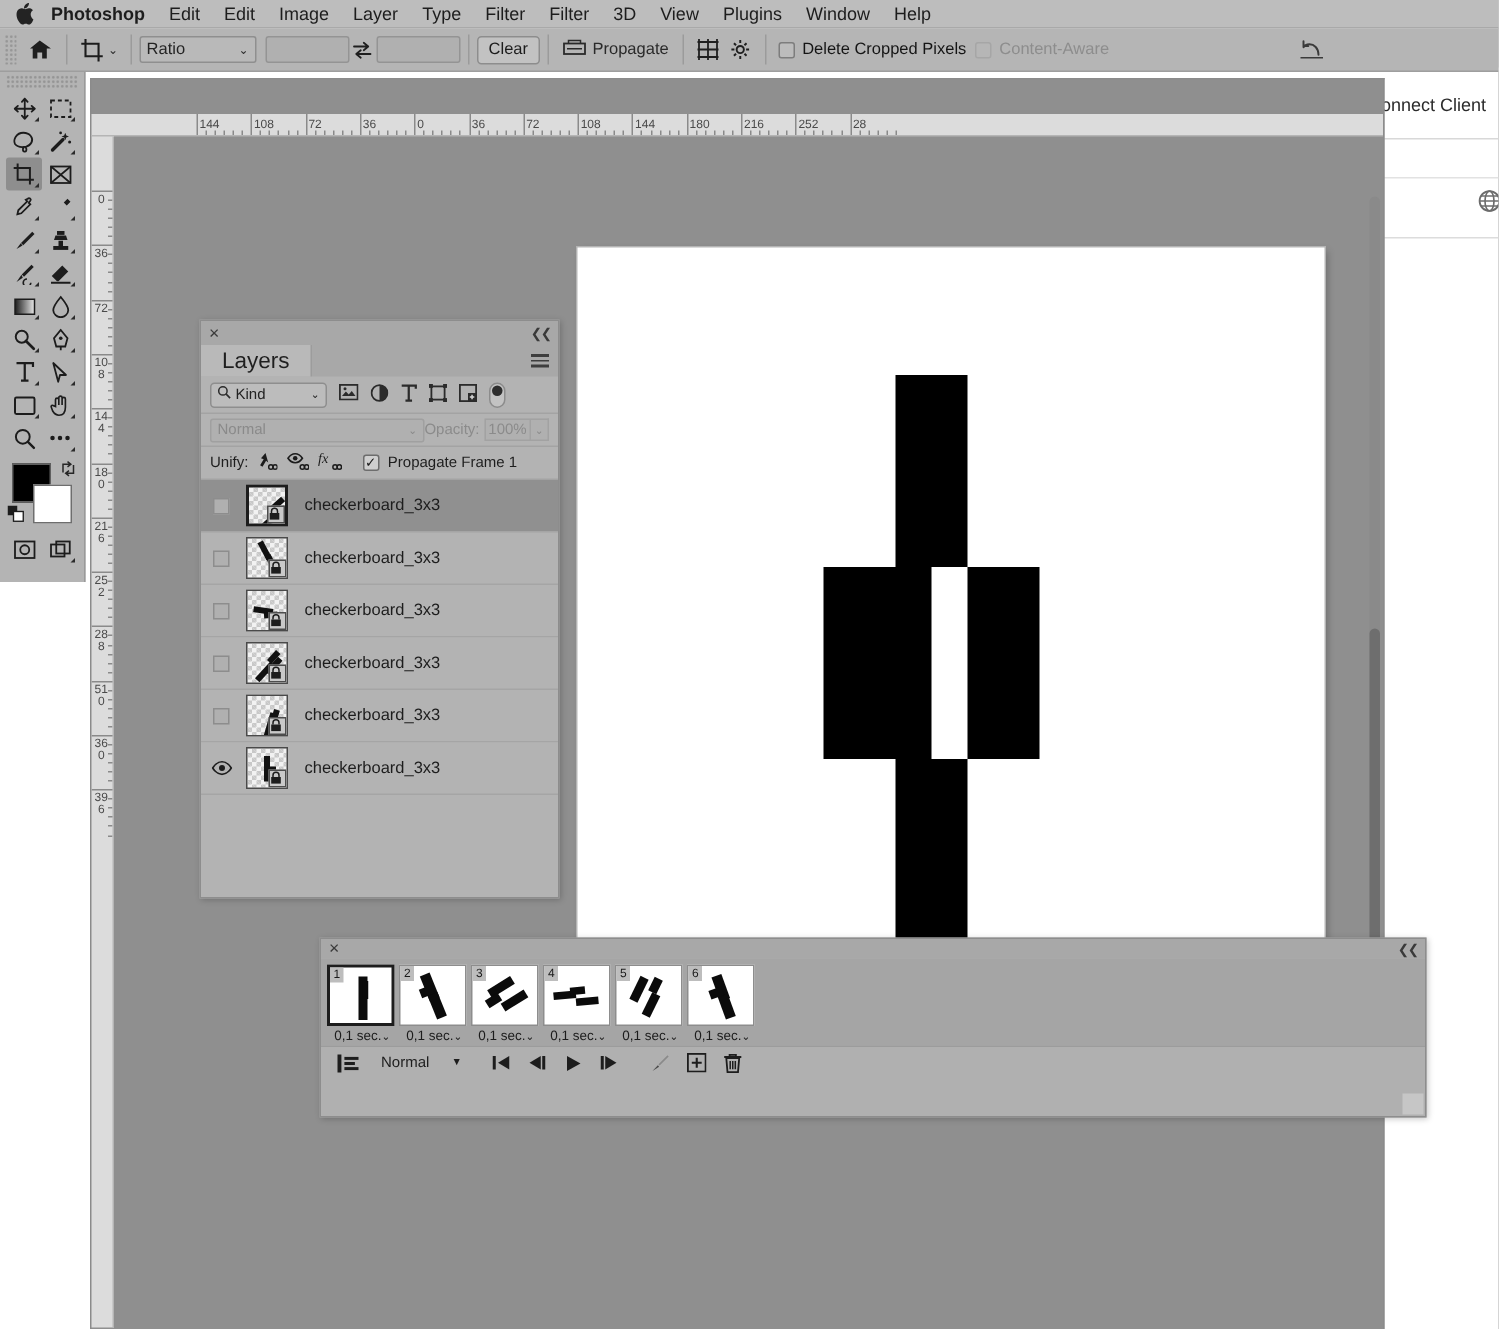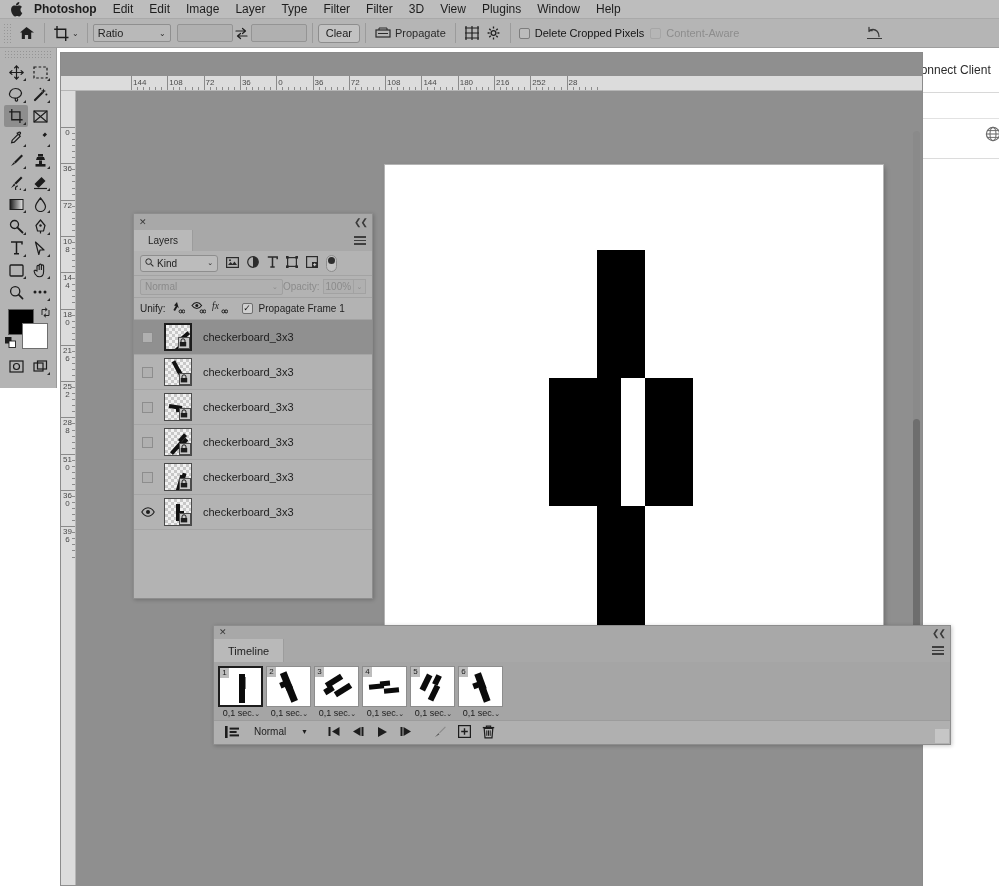--- a/index.html
+++ b/index.html
@@ -116,21 +116,21 @@
   .scroll-v .thumb { position:absolute; left:0; top:288px; width:7px; height:262px; background:#6e6e6e; border-radius:4px; }
 
   
   .layers { position:absolute; left:133px; top:213px; width:240px; height:386px;
             background:#b3b3b3; border:1px solid #8d8d8d; box-shadow:1px 1px 4px rgba(0,0,0,.22); }
   .lp-topbar { height:16px; background:#a8a8a8; display:flex; align-items:center; justify-content:space-between; padding:0 5px; }
   .x-close { font-size:9px; color:#3a3a3a; line-height:1; }
   .dbl-arrow { font-size:9px; color:#3a3a3a; letter-spacing:-1px; }
   .lp-tabrow { height:21px; background:#a8a8a8; display:flex; align-items:flex-end; position:relative; }
   .lp-tab { height:21px; padding:0 14px; background:#b9b9b9; display:flex; align-items:center;
-            font-size:10px; color:#1f1f1f; border-right:1px solid #9c9c9c; }
+            font-size:15px; color:#1f1f1f; border-right:1px solid #9c9c9c; }
   .lp-menu { position:absolute; right:6px; top:6px; width:12px; }
   .lp-menu span { display:block; height:1.5px; background:#3e3e3e; margin-bottom:2px; }
   .lp-row { display:flex; align-items:center; height:22px; padding:0 6px; border-bottom:1px solid #a3a3a3; }
   .lp-filter { height:25px; }
   .kind-sel { width:78px; height:17px; background:#bcbcbc; border:1px solid #8e8e8e; border-radius:3px;
               display:flex; align-items:center; gap:3px; padding:0 4px; font-size:10px; color:#222; }
   .kind-sel .cv { margin-left:auto; font-size:7px; }
   .filt-icons { display:flex; align-items:center; gap:8px; margin-left:8px; color:#2b2b2b; }
   .toggle-pill { width:11px; height:17px; border-radius:6px; background:#c3c3c3; border:1px solid #8c8c8c; position:relative; }
   .toggle-pill::after { content:""; position:absolute; left:1px; top:1px; width:7px; height:7px; border-radius:50%; background:#2e2e2e; }
@@ -957,28 +957,20 @@
           <div class="lname">checkerboard_3x3</div>
         </div>
       </div>
   </div>
 
   <div class="timeline">
     <div class="tlp-topbar">
       <span class="x-close">✕</span>
       <span class="dbl-arrow">❮❮</span>
     </div>
-    <div class="tlp-tabrow">
-      <div class="tlp-tab">Timeline</div>
-      <div class="tlp-menu">
-          <span></span>
-          <span></span>
-          <span></span>
-        </div>
-    </div>
     <div class="frames" id="framesRow">
         <div class="frame sel">
           <div class="frame-thumb">
             <div class="frame-num">1</div>
             <div>
               <svg width="45" height="41" viewBox="0 0 45 41" style="position:absolute;left:0;top:0">
                 <rect x="19" y="6" width="6" height="29" fill="#0b0b0b" transform="rotate(0 22 20.5)"></rect>
                 <rect x="21.5" y="9" width="4" height="12" fill="#0b0b0b" transform="rotate(0 23.5 15)"></rect>
               </svg>
             </div>

